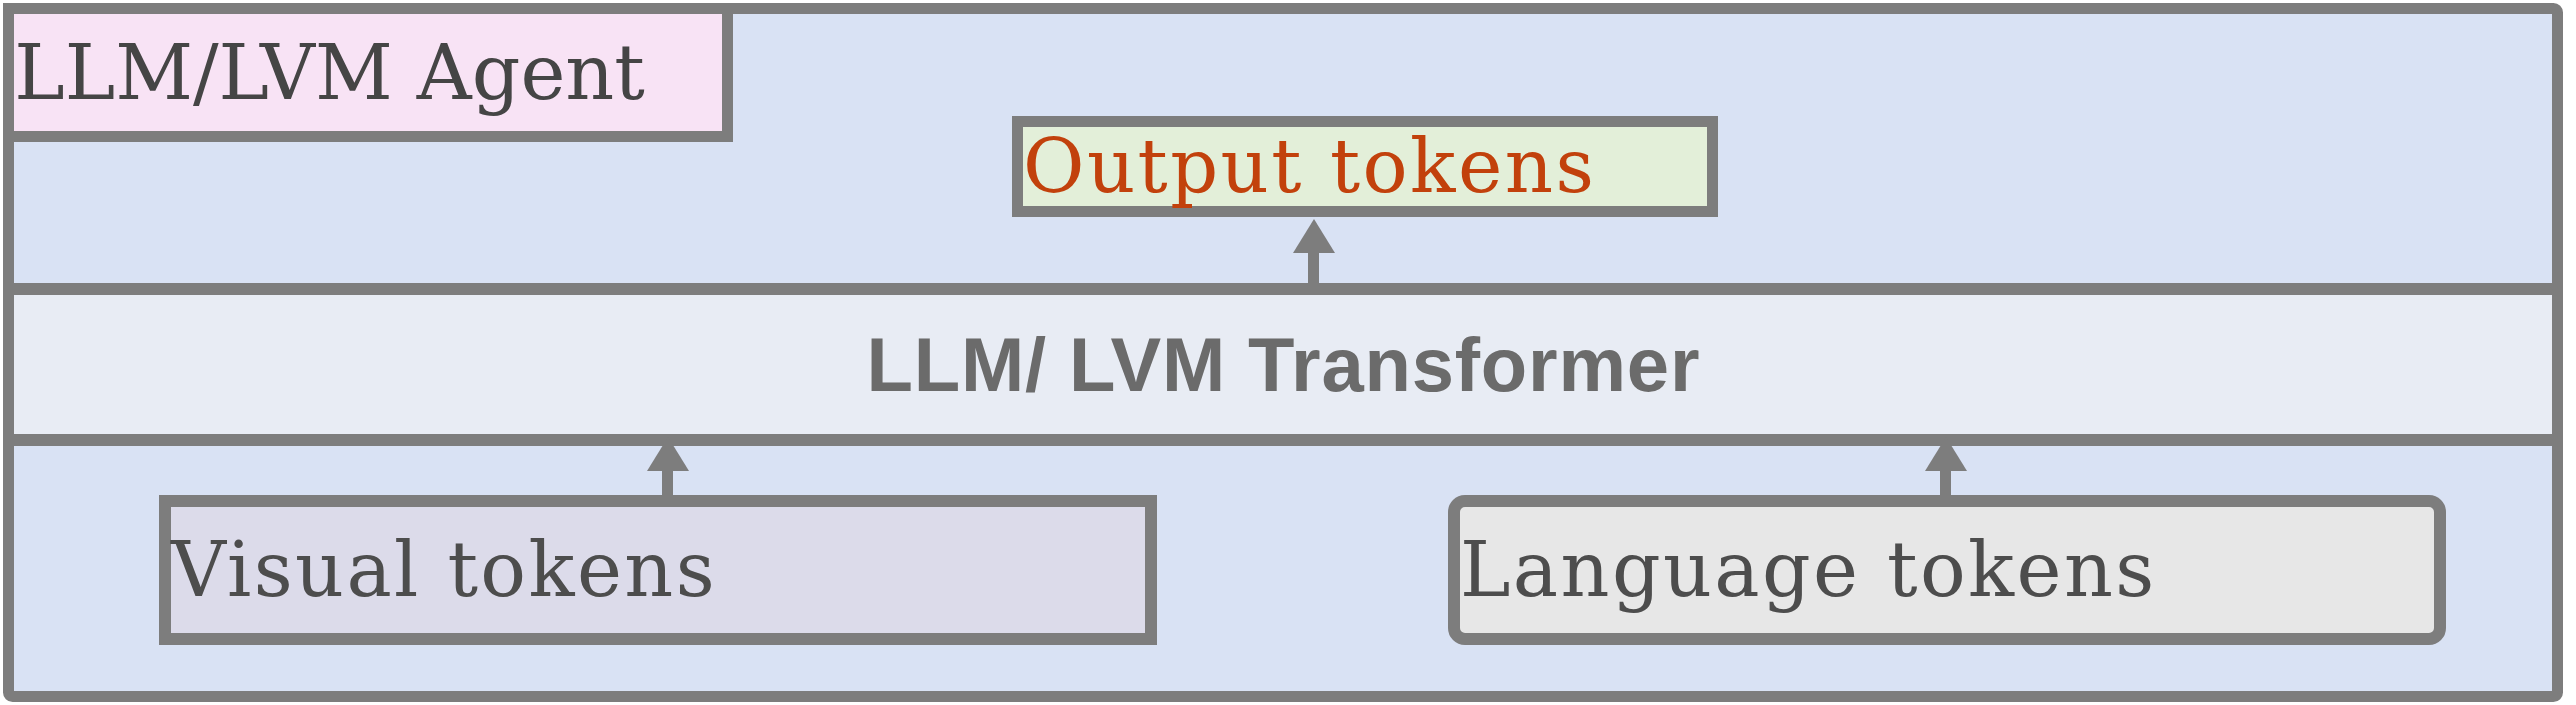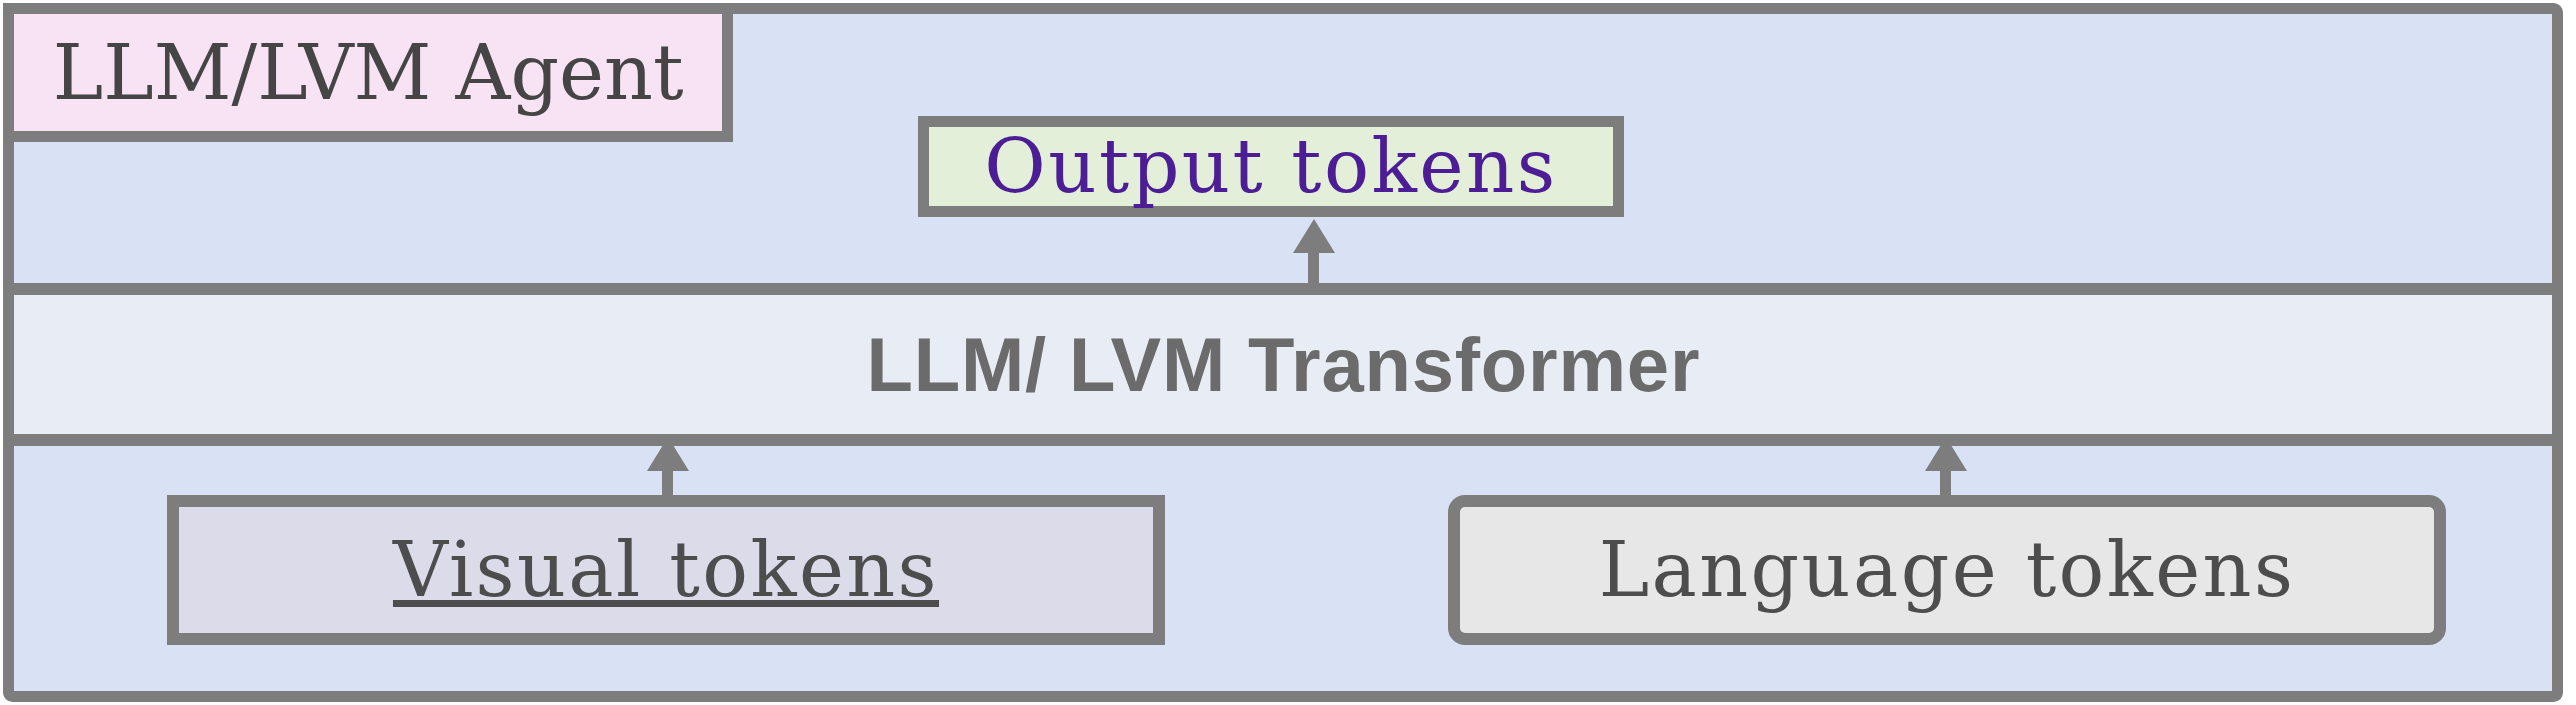--- a/index.html
+++ b/index.html
@@ -34,44 +34,43 @@
     font-family:"Liberation Sans", sans-serif;
     font-weight:bold;
     font-size:76px;
     color:#6b6b6b;
     white-space:nowrap;
     letter-spacing:0.8px;
   }
   
   .node {
     position:absolute;
-    display:flex; align-items:center; justify-content:center;
+    display:flex; align-items:center; 
     border:11.2px solid #7d7d7d;
     color:#454545;
     white-space:nowrap;
     line-height:1;
   }
   .node-agent {
     left:3.2px; top:3.2px; width:730px; height:139px;
     background:#f8e3f5;
     font-size:76px;
   }
   .node-output {
-    left:918px; top:116px; width:706px; height:101px;
+    left:1012px; top:116px; width:706px; height:101px;
     background:#e3efd9;
     font-size:75px; letter-spacing:2.4px;
-    color:#4c1d95;
+    color:#c2410c;
   }
   .node-visual {
-    left:167px; top:495px; width:998px; height:150px;
+    left:159px; top:495px; width:998px; height:150px;
     background:#dcdbea;
     border-width:12.8px;
     font-size:76px; letter-spacing:2.4px;
     color:#4d4d4d;
-    text-decoration:underline;
   }
   .node-language {
     left:1448px; top:495px; width:998px; height:150px;
     background:#e7e7e7;
     border-width:12.8px;
     font-size:76px; letter-spacing:2.4px;
     color:#4d4d4d;
     border-radius:17px;
   }
   

